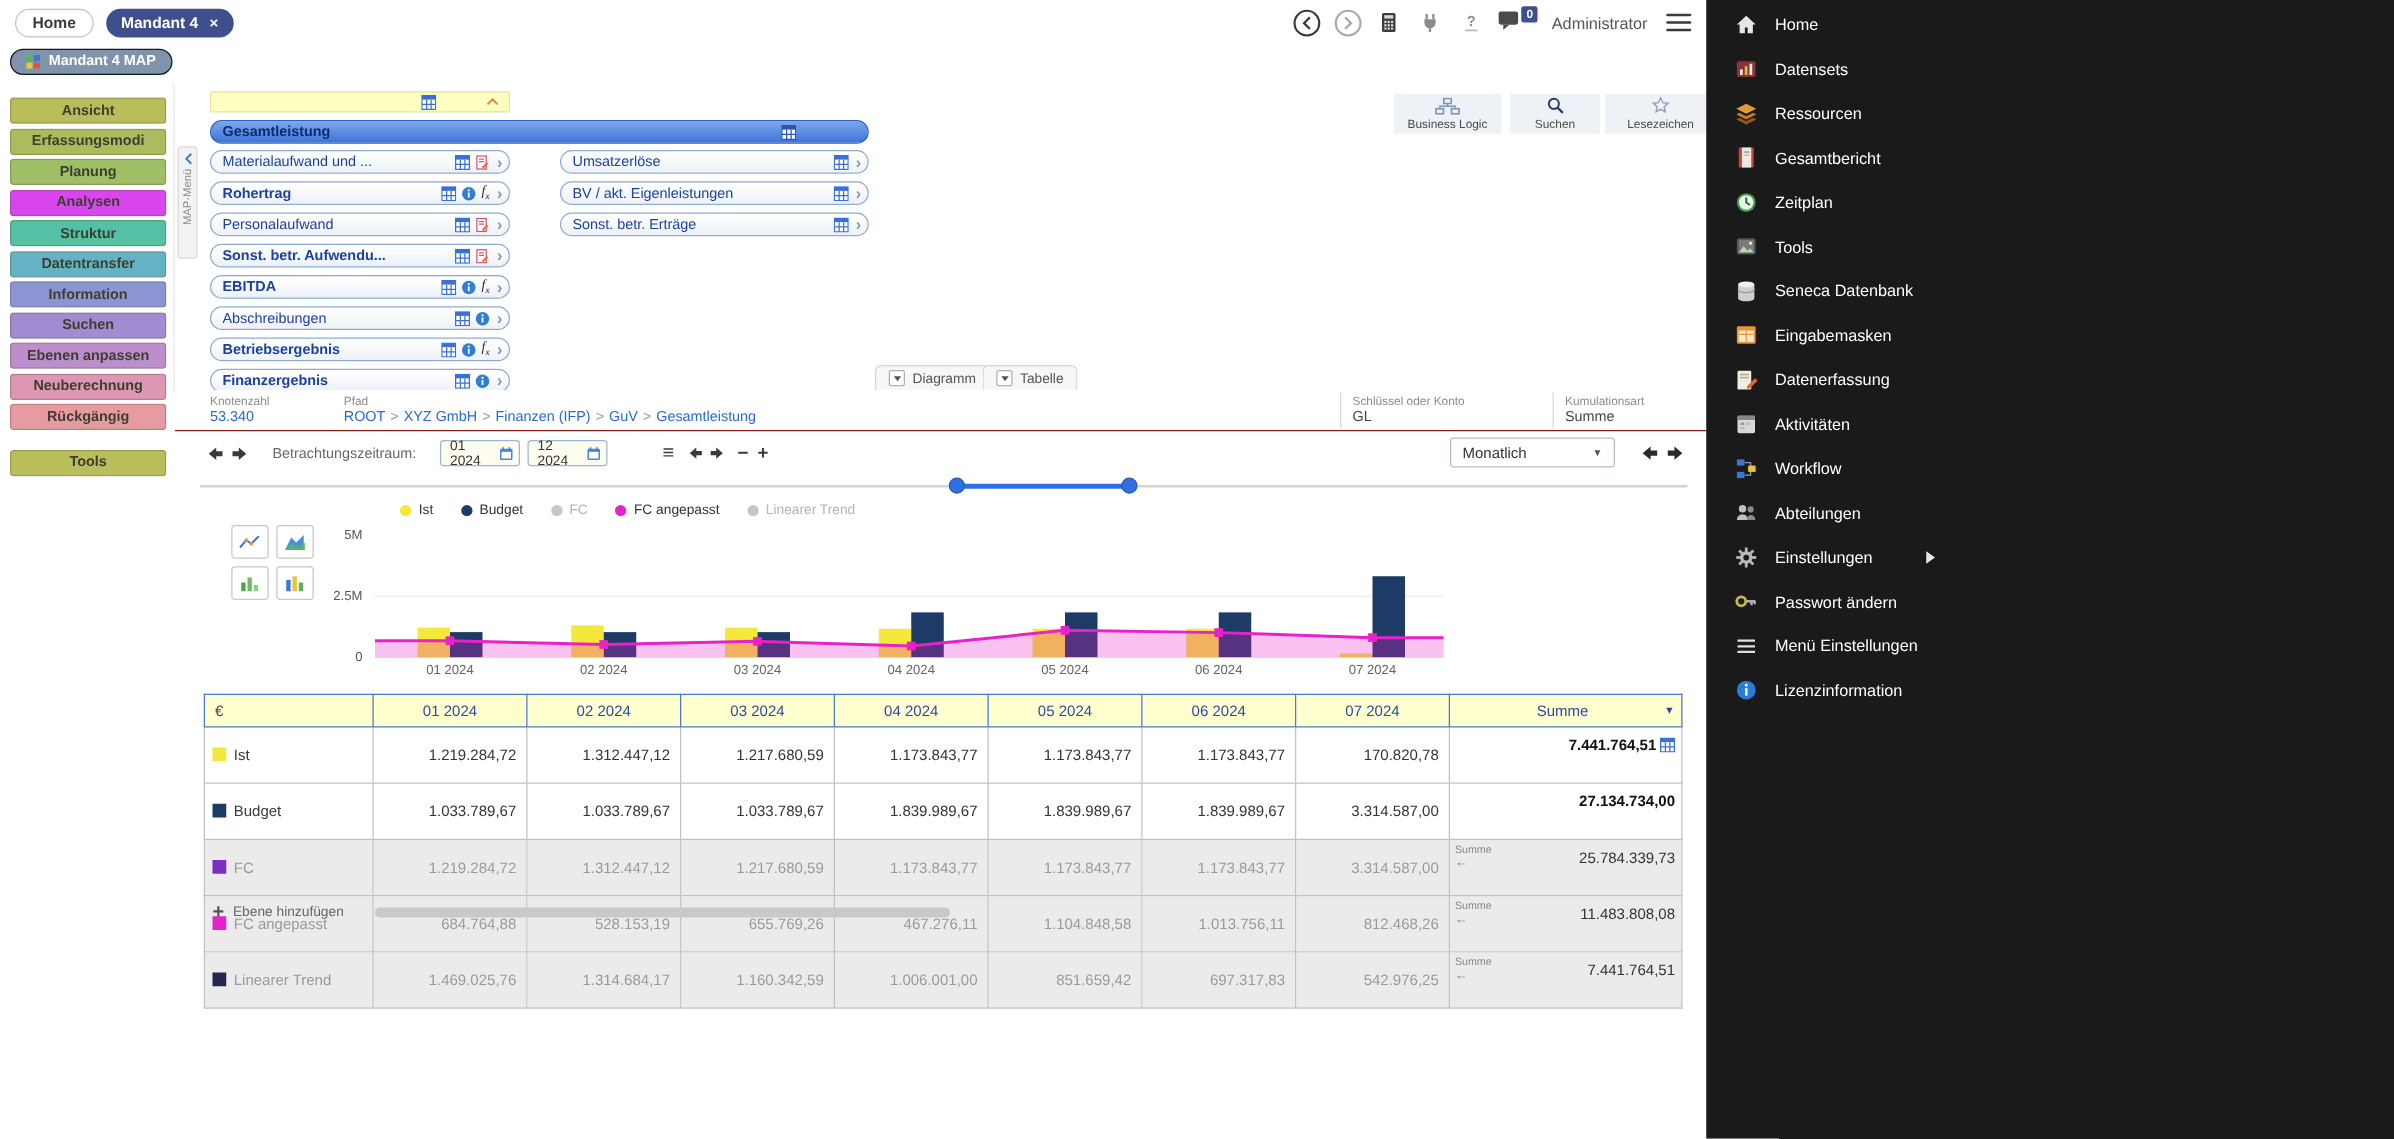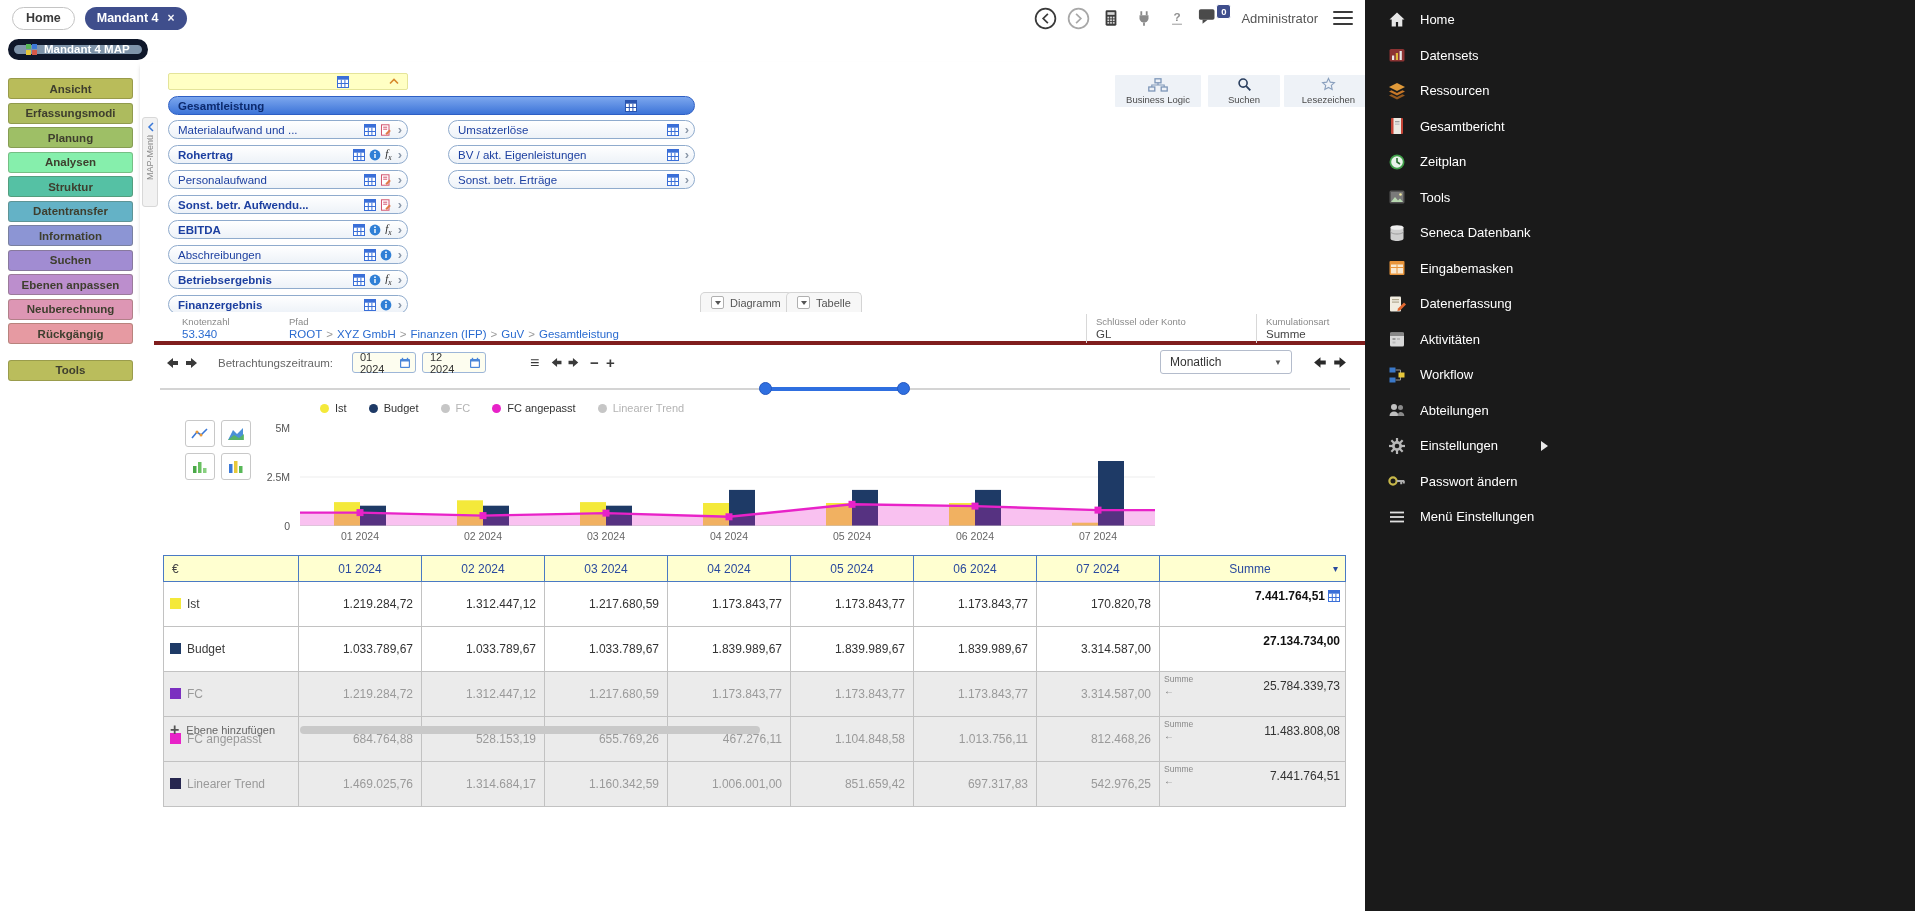--- a/index.html
+++ b/index.html
@@ -15,21 +15,21 @@
 #topbar-right{margin-left:auto;display:flex;align-items:center;gap:9px}
 .tb-icon{width:24px;height:24px;display:flex;align-items:center;justify-content:center;cursor:pointer}
 #chat-wrap{position:relative;width:28px;height:22px;cursor:pointer}
 #chat-badge{position:absolute;right:-5px;top:-3px;background:#3f4e8c;color:#fff;font-size:9.5px;font-weight:bold;padding:1px 4px;border-radius:3px;border:1px solid #fff}
 #admin-name{font-size:13px;color:#555;margin:0 6px}
 .burger{display:flex;flex-direction:column;gap:3.5px;width:20px;cursor:pointer}
 .burger i{height:2.5px;background:#3a3a3a;border-radius:1px}
 
 
 #subtab-row{position:absolute;left:0;top:36px;width:1365px;height:26px;display:flex;align-items:center;padding:0 8px}
-#map-tab{height:21px;padding:0 12px;border-radius:11px;background:#7f94aa;border:6px solid #0f172a;color:#fff;font-size:11.5px;font-weight:bold;display:flex;align-items:center;gap:7px;cursor:pointer}
+#map-tab{height:21px;padding:0 12px;border-radius:11px;background:#7f94aa;border:1px solid #0f172a;color:#fff;font-size:11.5px;font-weight:bold;display:flex;align-items:center;gap:7px;cursor:pointer}
 
 
 #left-menu{position:absolute;left:8px;top:78px;width:125px;display:flex;flex-direction:column;gap:3.5px}
 .lm-btn{height:21px;display:flex;align-items:center;justify-content:center;font-size:11.5px;font-weight:bold;color:#3e3e2e;border-radius:3px;border:1px solid rgba(80,80,40,.3);cursor:pointer}
 .lm-gap{margin-top:12px}
 
 
 #map-panel{position:absolute;left:140px;top:62px;width:1225px;height:250px;background:#fff;box-shadow:0 3px 4px -1px rgba(0,0,0,.25);overflow:hidden}
 #map-group-bar{position:absolute;left:28px;top:11px;width:240px;height:17px;background:#ffffc4;border:1px solid #e4e49a;border-radius:2px;display:flex;align-items:center;padding:0 6px;cursor:pointer}
 #map-group-bar .gicon{margin-left:auto;display:flex}
@@ -51,21 +51,21 @@
 #btn-suchen{left:1068px;width:72px}
 #btn-lesezeichen{left:1144px;width:89px}
 .view-toggle{position:absolute;bottom:0;height:20px;background:#f7f7f7;border:1px solid #d4d4d4;border-bottom:none;border-radius:5px 5px 0 0;display:flex;align-items:center;gap:6px;padding:0 10px;font-size:11px;color:#555;cursor:pointer}
 #toggle-diagramm{left:560px}
 #toggle-tabelle{left:646px}
 .tgl-box{width:13px;height:13px;border:1px solid #b0b0b0;border-radius:2px;background:#fff;display:flex;align-items:center;justify-content:center}
 .tgl-box::after{content:"";border-left:3.5px solid transparent;border-right:3.5px solid transparent;border-top:4.5px solid #555}
 
 
 #lower-panel{position:absolute;left:140px;top:312px;width:1225px;height:599px;background:#fff}
-#info-bar{position:absolute;left:14px;top:0;width:1225px;height:33px;border-bottom:4px solid #7f1d1d}
+#info-bar{position:absolute;left:0;top:0;width:1225px;height:33px;border-bottom:1px solid #7f1d1d}
 .ib-label{position:absolute;top:4px;font-size:9.5px;color:#8a8a8a}
 .ib-value{position:absolute;top:16px;font-size:11.5px;color:#444}
 .ib-divider{position:absolute;top:2px;width:1px;height:29px;background:#d8d8d8}
 #knoten-value{color:#2a6bd0;cursor:pointer}
 .path-seg{color:#2a6bd0;cursor:pointer}
 .path-sep{color:#999;margin:0 4px}
 #time-row{position:absolute;left:0;top:34px;width:1225px;height:33px}
 .t-item{position:absolute;top:0;height:33px;display:flex;align-items:center}
 .t-label{font-size:11.5px;color:#666}
 .date-input{position:absolute;top:6px;width:64px;height:21px;border:1px solid #9db6d8;border-radius:3px;background:#fdfdef;display:flex;align-items:center;justify-content:space-between;padding:0 4px 0 7px;font-size:11px;color:#333;cursor:pointer}
@@ -193,21 +193,21 @@
         </svg>
     </span>
     <span>Mandant 4 MAP</span>
   </div>
 </div>
 
 <div id="left-menu">
     <div class="lm-btn" style="background: rgb(185, 188, 90);">Ansicht</div>
     <div class="lm-btn" style="background: rgb(173, 187, 94);">Erfassungsmodi</div>
     <div class="lm-btn" style="background: rgb(158, 191, 102);">Planung</div>
-    <div class="lm-btn" style="background: #86efac;">Analysen</div>
+    <div class="lm-btn" style="background: #d946ef;">Analysen</div>
     <div class="lm-btn" style="background: rgb(85, 193, 164);">Struktur</div>
     <div class="lm-btn" style="background: rgb(100, 178, 198);">Datentransfer</div>
     <div class="lm-btn" style="background: rgb(140, 149, 212);">Information</div>
     <div class="lm-btn" style="background: rgb(161, 140, 210);">Suchen</div>
     <div class="lm-btn" style="background: rgb(188, 142, 205);">Ebenen anpassen</div>
     <div class="lm-btn" style="background: rgb(221, 150, 180);">Neuberechnung</div>
     <div class="lm-btn" style="background: rgb(230, 154, 162);">Rückgängig</div>
     <div class="lm-btn lm-gap" style="background: rgb(186, 189, 92);">Tools</div>
   </div>
 
@@ -953,13 +953,23 @@
         <svg width="20" height="20" viewBox="0 0 20 20">
           <g stroke="#e0e0e0" stroke-width="1.8">
             <line x1="3" y1="5.5" x2="17" y2="5.5"></line>
             <line x1="3" y1="10" x2="17" y2="10"></line>
             <line x1="3" y1="14.5" x2="17" y2="14.5"></line>
           </g>
         </svg>
       </span>
       <span>Menü Einstellungen</span>
     </div>
+    <div class="rm-item">
+      <span class="rm-icon">
+        <svg width="20" height="20" viewBox="0 0 20 20">
+          <circle cx="10" cy="10" r="7.5" fill="#2a7ad8"></circle>
+          <rect x="9" y="8.5" width="2" height="6" fill="#fff"></rect>
+          <circle cx="10" cy="6" r="1.2" fill="#fff"></circle>
+        </svg>
+      </span>
+      <span>Lizenzinformation</span>
+    </div>
   </div>
 
 </body></html>

